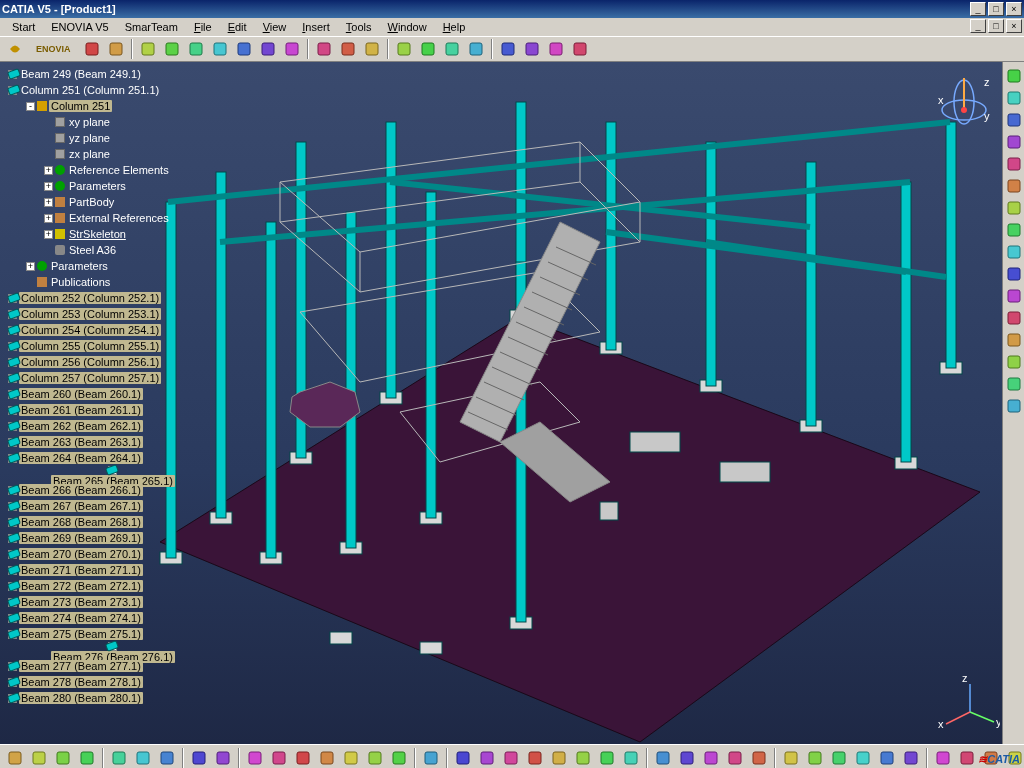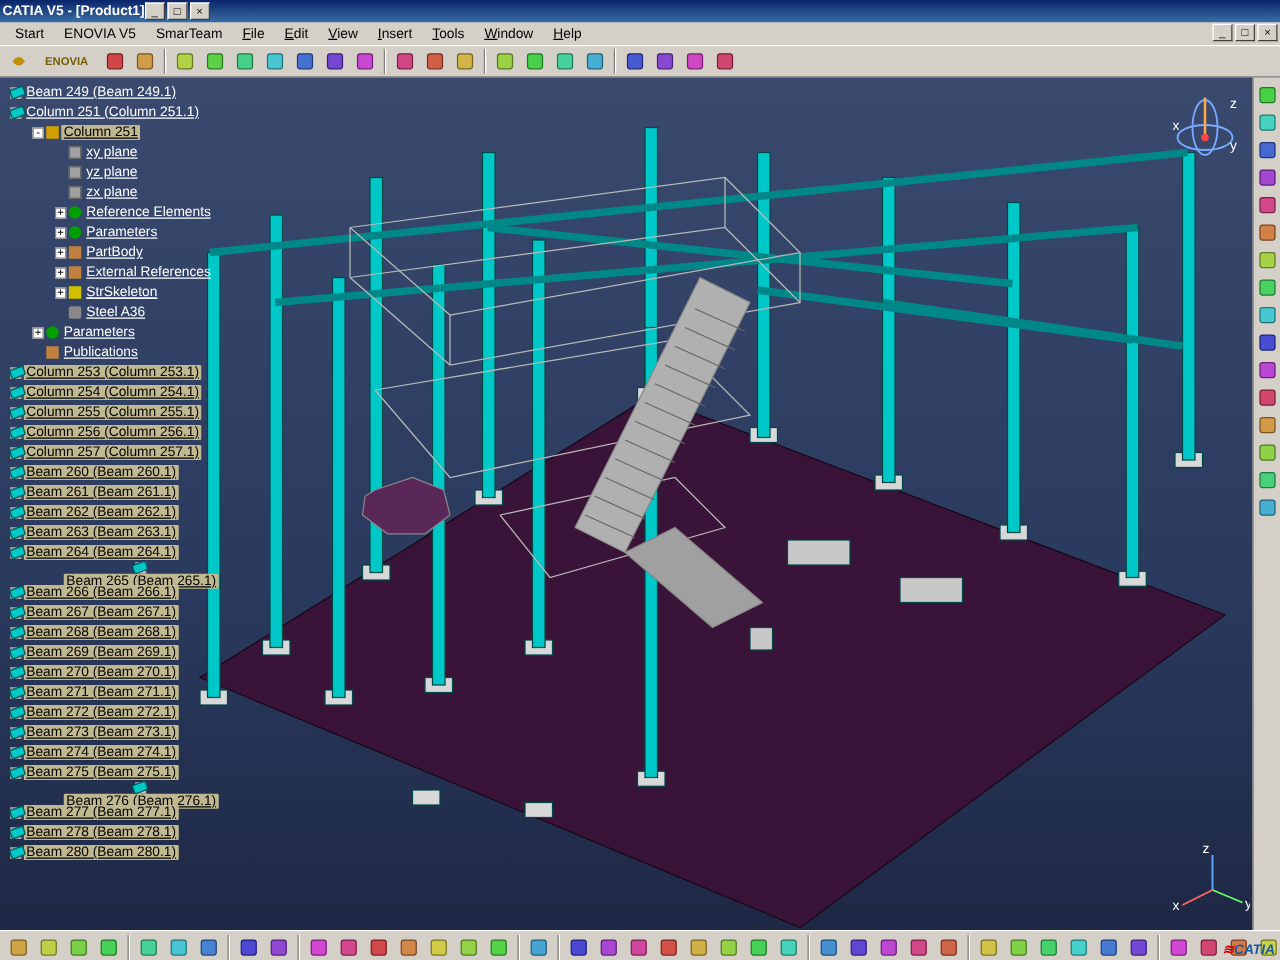--- a/index.html
+++ b/index.html
@@ -1,17 +1,17 @@
 <!DOCTYPE html>
 <html><head>
 <meta charset="utf-8">
 <style>
 * { margin:0; padding:0; box-sizing:border-box; font-family:"Segoe UI",Tahoma,Arial,sans-serif; font-size:11px; }
 html,body{width:1024px;height:768px;overflow:hidden;background:#d4d0c8;}
-.titlebar{height:18px;background:linear-gradient(#0a246a,#3a6ea5);color:#fff;display:flex;align-items:center;padding:0 2px;}
+.titlebar{height:18px;background:linear-gradient(#0a246a,#3a6ea5);color:#fff;display:flex;align-items:center;padding:0 2px;justify-content:space-between;}
 .titlebar .t{font-weight:bold;font-size:11px;}
 .titlebar .wc{display:flex;gap:2px;}
 .titlebar .wc button{width:16px;height:14px;background:#d4d0c8;border:1px solid #fff;border-right-color:#404040;border-bottom-color:#404040;font-size:9px;line-height:12px;cursor:pointer;}
 .menubar{height:18px;background:#d4d0c8;display:flex;align-items:center;padding-left:4px;position:relative;}
 .menubar .mi{padding:2px 8px;cursor:pointer;}
 .menubar .mi u{text-decoration:underline;}
 .menubar .wc2{position:absolute;right:2px;top:1px;display:flex;gap:2px;}
 .menubar .wc2 button{width:16px;height:14px;background:#d4d0c8;border:1px solid #fff;border-right-color:#404040;border-bottom-color:#404040;font-size:9px;line-height:12px;cursor:pointer;}
 .toolbar{height:26px;background:#d4d0c8;border-top:1px solid #fff;border-bottom:1px solid #808080;display:flex;align-items:center;padding:0 4px;gap:6px;}
 .toolbar .tb{width:22px;height:22px;display:flex;align-items:center;justify-content:center;cursor:pointer;border:1px solid transparent;}
@@ -24,21 +24,21 @@
 .tree .node{display:flex;align-items:center;height:16px;white-space:nowrap;cursor:pointer;}
 .tree .exp{width:9px;height:9px;border:1px solid #888;background:#fff;color:#000;font-size:9px;line-height:7px;text-align:center;margin-right:2px;cursor:pointer;}
 .tree .ico{width:14px;height:14px;margin-right:2px;display:inline-flex;align-items:center;justify-content:center;}
 .tree .ico.beam{background:#00c8c8;border-radius:2px;transform:rotate(-20deg);width:12px;height:8px;}
 .tree .ico.part{background:#d4a000;width:10px;height:10px;}
 .tree .ico.plane{background:#a0a0a0;width:10px;height:10px;border:1px solid #666;}
 .tree .ico.param{background:#00a000;width:10px;height:10px;border-radius:50%;}
 .tree .ico.body{background:#c08040;width:10px;height:10px;}
 .tree .ico.skel{background:#d0c000;width:10px;height:10px;}
 .tree .ico.mat{background:#888;width:10px;height:10px;border-radius:2px;}
-.tree .lbl{padding:0 2px;border-radius:1px;text-decoration:underline;}
+.tree .lbl{padding:0 2px;border-radius:1px;}
 .tree .hl{background:#c0b890;color:#000;}
 .rtb{position:absolute;right:0;top:0;width:22px;height:100%;background:#d4d0c8;border-left:1px solid #808080;display:flex;flex-direction:column;align-items:center;padding-top:4px;gap:2px;}
 .rtb .tb{width:20px;height:20px;cursor:pointer;display:flex;align-items:center;justify-content:center;border:1px solid transparent;}
 .compass{position:absolute;right:30px;top:10px;width:60px;height:60px;}
 .bottombar{height:26px;background:#d4d0c8;border-top:1px solid #fff;display:flex;align-items:center;padding:0 4px;gap:2px;}
 .bottombar .tb{width:22px;height:22px;cursor:pointer;display:flex;align-items:center;justify-content:center;border:1px solid transparent;}
 .bottombar .sep{width:2px;height:20px;border-left:1px solid #808080;border-right:1px solid #fff;margin:0 2px;}
 svg{display:block;}
 .ds-logo{position:absolute;right:4px;bottom:2px;font-size:9px;color:#1a5ba6;font-weight:bold;font-style:italic;}
 </style>
@@ -387,20 +387,25 @@
           <span class="lbl">Parameters</span>
         </div>
         <div class="node" style="padding-left: 24px;">
           <span style="width:11px;display:inline-block"></span>
           <span class="ico body"></span>
           <span class="lbl">Publications</span>
         </div>
         <div class="node" style="padding-left: 6px;">
           <span class="exp">+</span>
           <span class="ico beam"></span>
+          <span class="lbl hl">Column 252 (Column 252.1)</span>
+        </div>
+        <div class="node" style="padding-left: 6px;">
+          <span class="exp">+</span>
+          <span class="ico beam"></span>
           <span class="lbl hl">Column 253 (Column 253.1)</span>
         </div>
         <div class="node" style="padding-left: 6px;">
           <span class="exp">+</span>
           <span class="ico beam"></span>
           <span class="lbl hl">Column 254 (Column 254.1)</span>
         </div>
         <div class="node" style="padding-left: 6px;">
           <span class="exp">+</span>
           <span class="ico beam"></span>

